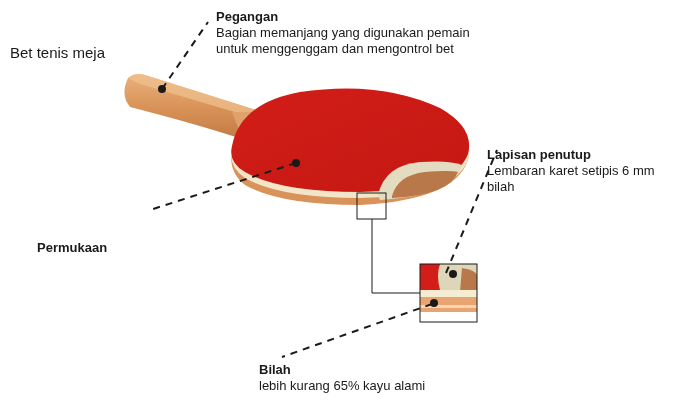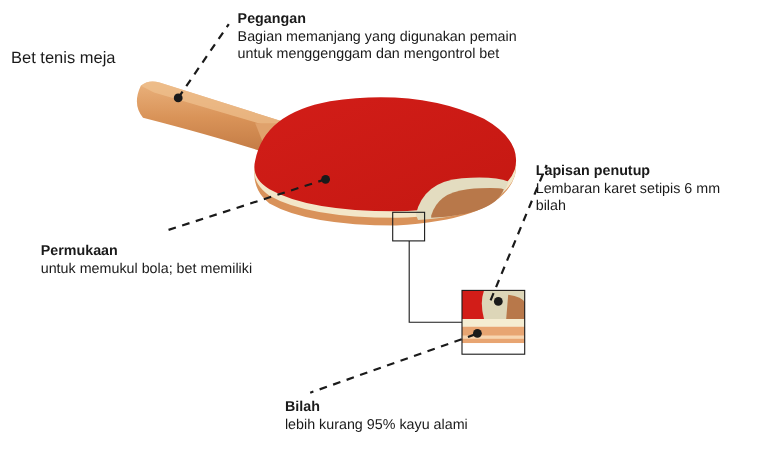--- a/index.html
+++ b/index.html
@@ -78,21 +78,20 @@
   <span class="desc">Bagian memanjang yang digunakan pemain</span>
   <span class="desc">untuk menggenggam dan mengontrol bet</span>
 </div>
 
 <div class="label" style="left:487px; top:147px;">
   <span class="head">Lapisan penutup</span>
   <span class="desc">Lembaran karet setipis 6 mm</span>
   <span class="desc">bilah</span>
 </div>
 
-<div class="label" style="left:37px; top:220px;">
+<div class="label" style="left:37px; top:240px;">
   <span class="head">Permukaan</span>
-  <span class="desc">untuk memukul bola; bet memiliki</span>
 </div>
 
 <div class="label" style="left:259px; top:362px;">
   <span class="head">Bilah</span>
-  <span class="desc">lebih kurang 95% kayu alami</span>
+  <span class="desc">lebih kurang 65% kayu alami</span>
 </div>
 
 </body></html>

